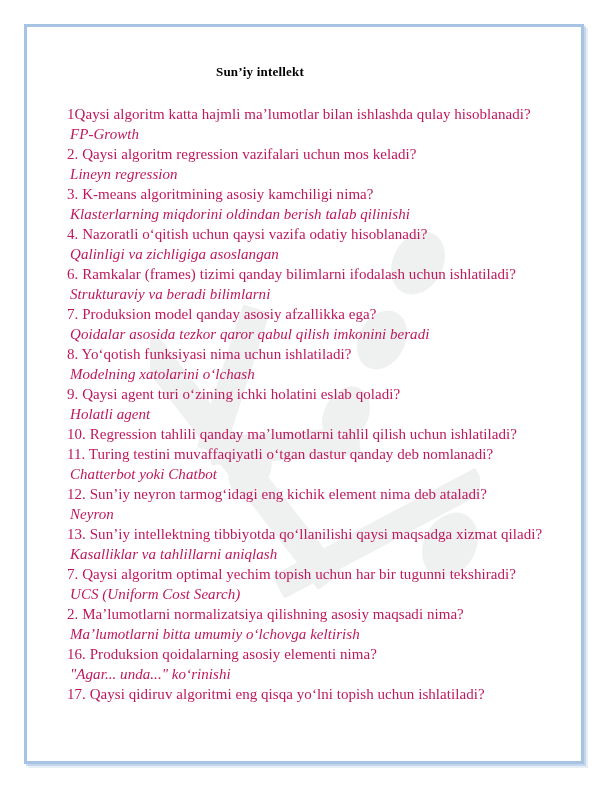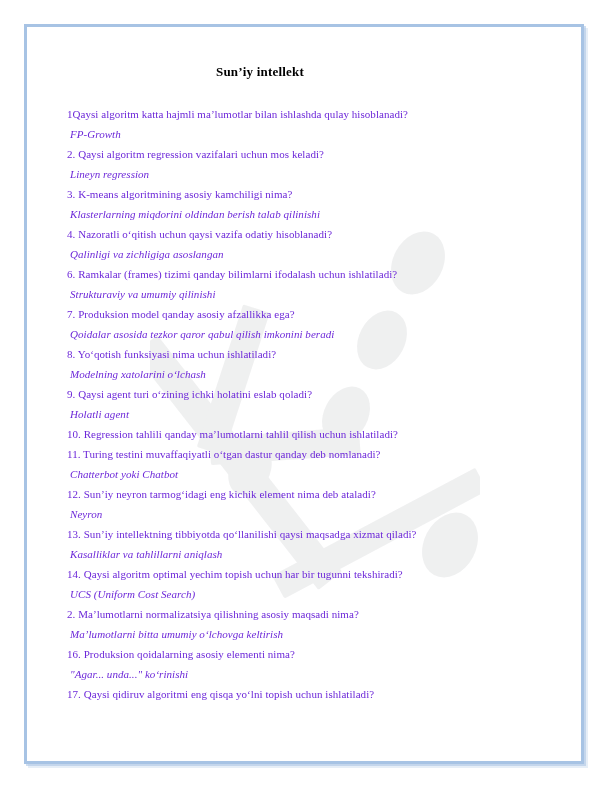--- a/index.html
+++ b/index.html
@@ -85,23 +85,23 @@
   }
 
   #lines {
     position: absolute;
     left: 67px;
     top: 104px;
     width: 500px;
   }
 
   .doc-line {
-    font-size: 11px;
+    font-size: 15px;
     line-height: 20px;
-    color: #6d28d9;
+    color: #be185d;
     white-space: pre;
     letter-spacing: 0.05px;
   }
   .doc-line.answer {
     padding-left: 3px;
     font-style: italic;
   }
 </style>
 </head>
 <body>
@@ -133,35 +133,35 @@
     <div id="lines">
         <div class="doc-line question">1Qaysi algoritm katta hajmli ma’lumotlar bilan ishlashda qulay hisoblanadi?</div>
         <div class="doc-line answer">FP-Growth</div>
         <div class="doc-line question">2. Qaysi algoritm regression vazifalari uchun mos keladi?</div>
         <div class="doc-line answer">Lineyn regression</div>
         <div class="doc-line question">3. K-means algoritmining asosiy kamchiligi nima?</div>
         <div class="doc-line answer">Klasterlarning miqdorini oldindan berish talab qilinishi</div>
         <div class="doc-line question">4. Nazoratli o‘qitish uchun qaysi vazifa odatiy hisoblanadi?</div>
         <div class="doc-line answer">Qalinligi va zichligiga asoslangan</div>
         <div class="doc-line question">6. Ramkalar (frames) tizimi qanday bilimlarni ifodalash uchun ishlatiladi?</div>
-        <div class="doc-line answer">Strukturaviy va umumiy qilinishi</div>
+        <div class="doc-line answer">Strukturaviy va beradi bilimlarni</div>
         <div class="doc-line question">7. Produksion model qanday asosiy afzallikka ega?</div>
         <div class="doc-line answer">Qoidalar asosida tezkor qaror qabul qilish imkonini beradi</div>
         <div class="doc-line question">8. Yo‘qotish funksiyasi nima uchun ishlatiladi?</div>
         <div class="doc-line answer">Modelning xatolarini o‘lchash</div>
         <div class="doc-line question">9. Qaysi agent turi o‘zining ichki holatini eslab qoladi?</div>
         <div class="doc-line answer">Holatli agent</div>
         <div class="doc-line question">10. Regression tahlili qanday ma’lumotlarni tahlil qilish uchun ishlatiladi?</div>
         <div class="doc-line question">11. Turing testini muvaffaqiyatli o‘tgan dastur qanday deb nomlanadi?</div>
         <div class="doc-line answer">Chatterbot yoki Chatbot</div>
         <div class="doc-line question">12. Sun’iy neyron tarmog‘idagi eng kichik element nima deb ataladi?</div>
         <div class="doc-line answer">Neyron</div>
         <div class="doc-line question">13. Sun’iy intellektning tibbiyotda qo‘llanilishi qaysi maqsadga xizmat qiladi?</div>
         <div class="doc-line answer">Kasalliklar va tahlillarni aniqlash</div>
-        <div class="doc-line question">14. Qaysi algoritm optimal yechim topish uchun har bir tugunni tekshiradi?</div>
+        <div class="doc-line question">7. Qaysi algoritm optimal yechim topish uchun har bir tugunni tekshiradi?</div>
         <div class="doc-line answer">UCS (Uniform Cost Search)</div>
         <div class="doc-line question">2. Ma’lumotlarni normalizatsiya qilishning asosiy maqsadi nima?</div>
         <div class="doc-line answer">Ma’lumotlarni bitta umumiy o‘lchovga keltirish</div>
         <div class="doc-line question">16. Produksion qoidalarning asosiy elementi nima?</div>
         <div class="doc-line answer">"Agar... unda..." ko‘rinishi</div>
         <div class="doc-line question">17. Qaysi qidiruv algoritmi eng qisqa yo‘lni topish uchun ishlatiladi?</div>
       </div>
   </div>
 
 </div>

